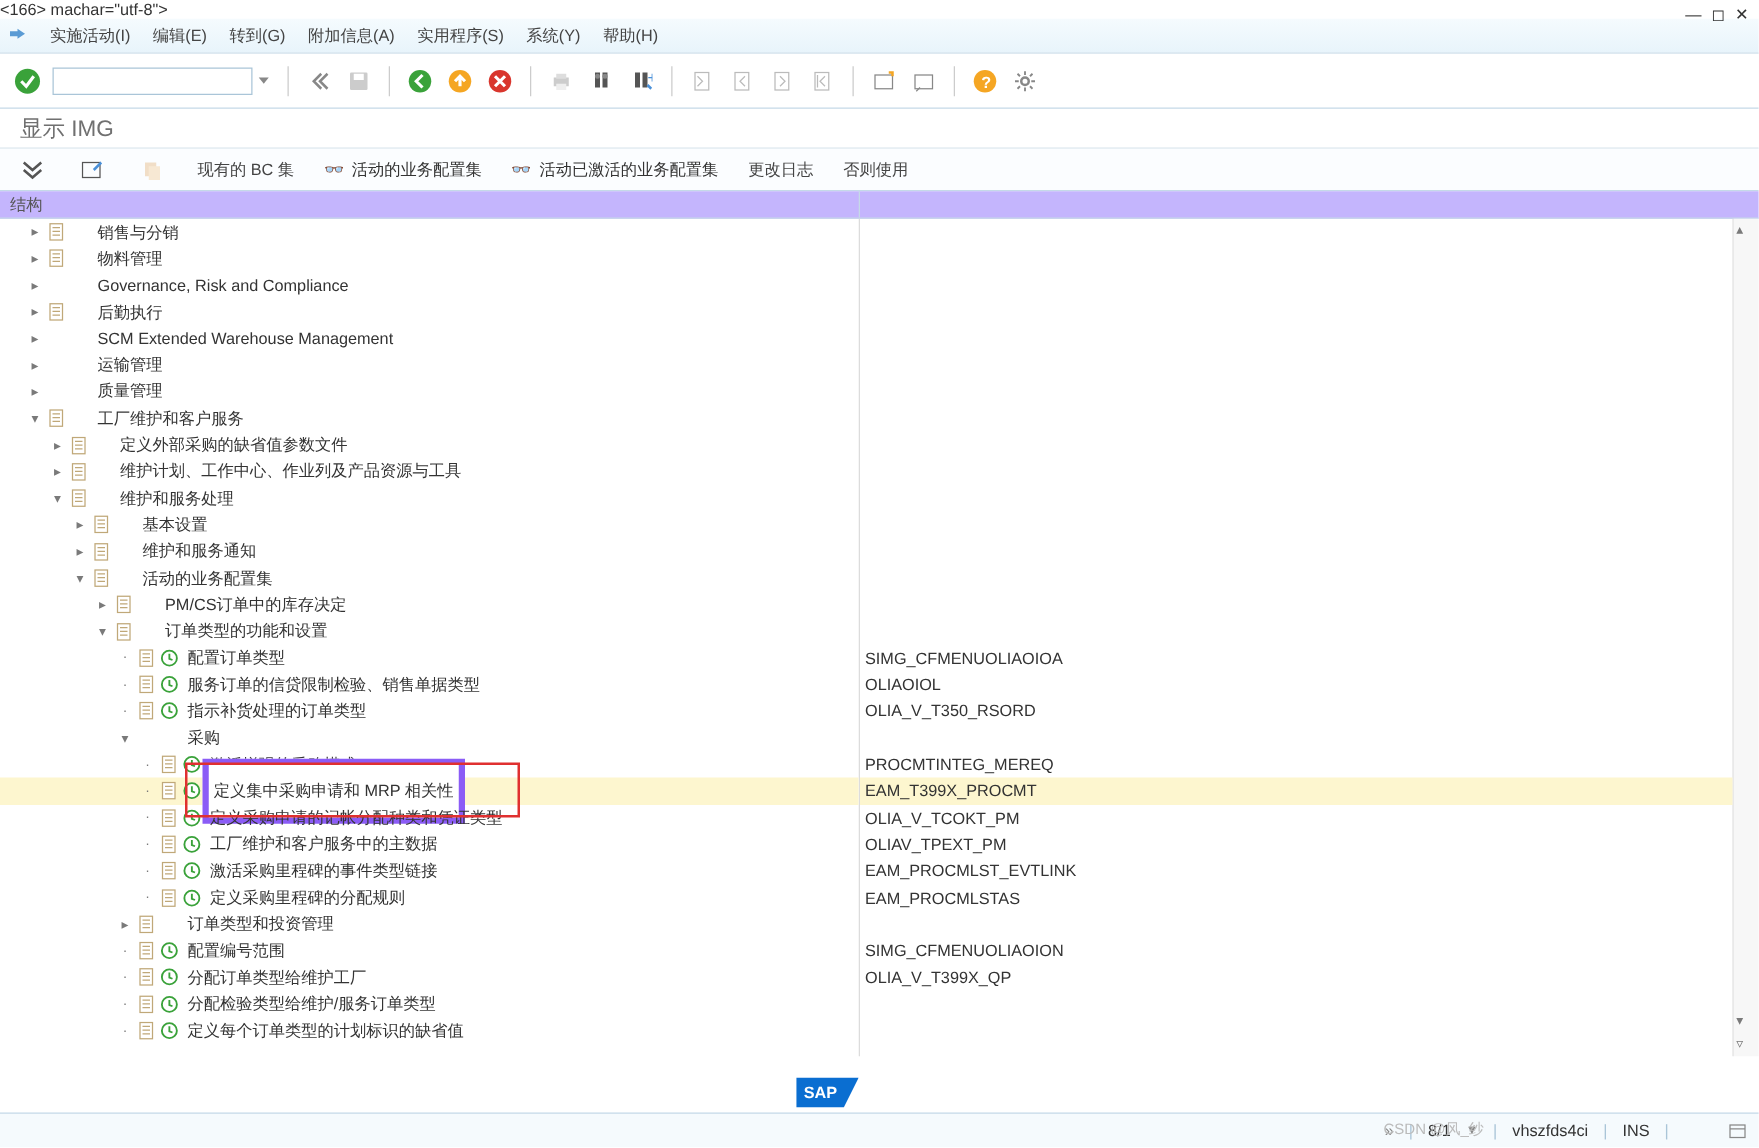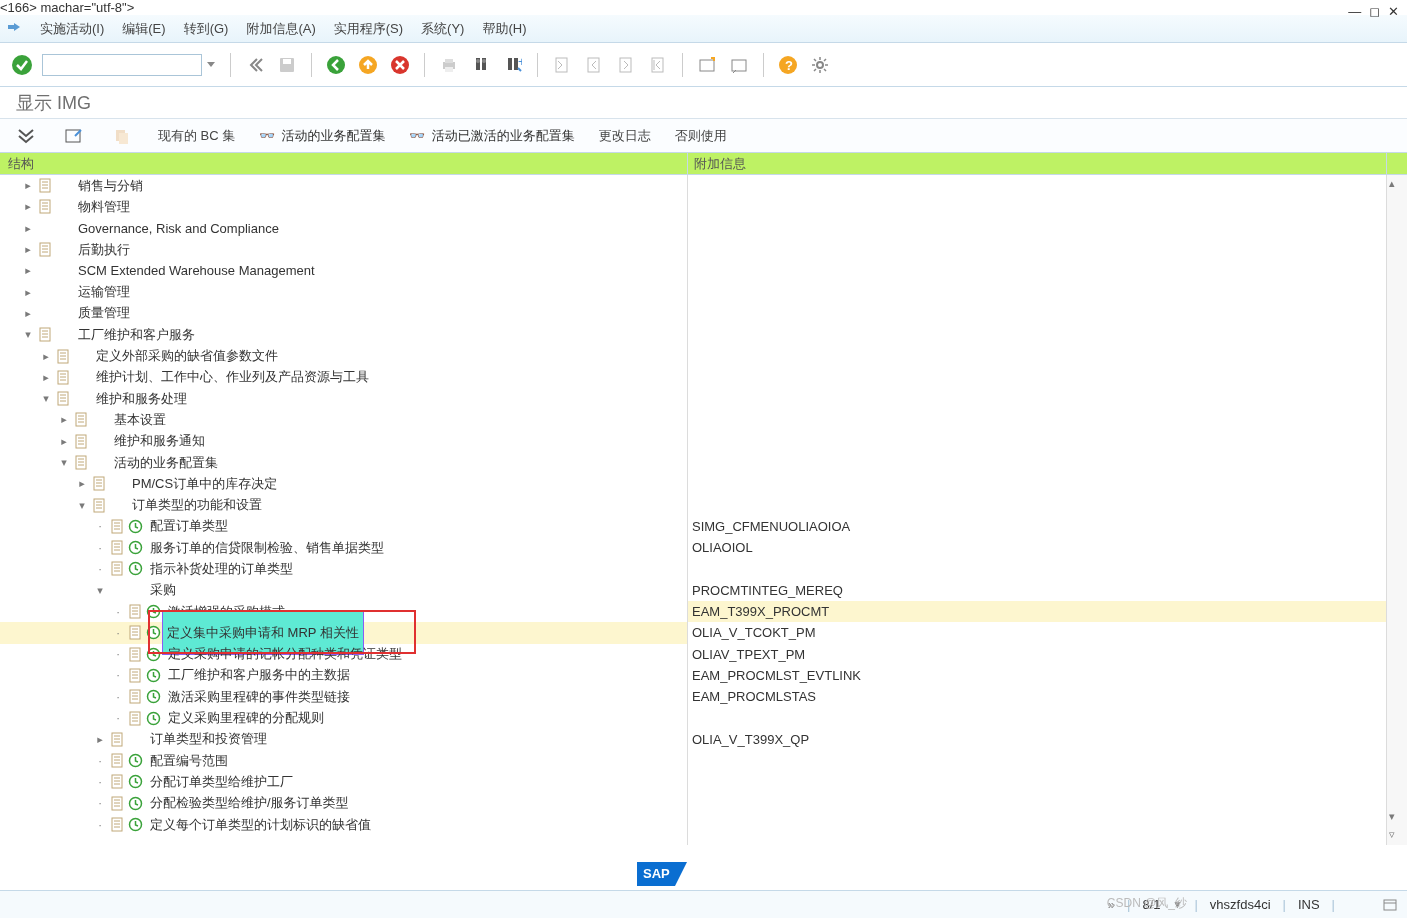--- a/index.html
+++ b/index.html
@@ -10,37 +10,37 @@
 .menubar .menu-item{color:#444;cursor:default}
 .win-controls{position:absolute;right:8px;top:4px;display:flex;gap:8px;color:#6b8fa8}
 .toolbar{height:44px;border-bottom:1px solid #c5d9e8;display:flex;align-items:center;padding:0 10px;gap:8px;background:#fff}
 .tb-btn{width:24px;height:24px;display:flex;align-items:center;justify-content:center;cursor:pointer}
 .tb-sep{width:1px;height:24px;background:#ccc;margin:0 4px}
 .cmd-input{width:160px;height:22px;border:1px solid #aac5d8;background:#fff}
 .subtitle{height:32px;display:flex;align-items:center;padding:0 16px;font-size:18px;color:#707070;border-bottom:1px solid #d8e3ec}
 .subtoolbar{height:34px;border-bottom:1px solid #c5d9e8;display:flex;align-items:center;padding:0 14px;gap:24px;background:#fbfdff}
 .subtoolbar .stb-btn{display:flex;align-items:center;gap:6px;color:#888;cursor:pointer}
 .subtoolbar .stb-btn.dark{color:#444}
-.grid-header{height:22px;display:flex;background:#bef264;border-bottom:1px solid #c5d9e8}
+.grid-header{height:22px;display:flex;background:#c4b5fd;border-bottom:1px solid #c5d9e8}
 .grid-header .col-struct{width:688px;border-right:1px solid #c5d9e8;padding-left:8px;display:flex;align-items:center;color:#555}
 .grid-header .col-info{flex:1;padding-left:6px;display:flex;align-items:center;color:#555;border-right:1px solid #c5d9e8}
 .grid-header .col-sb{width:20px}
 .tree-area{height:670px;display:flex}
 .tree-left{width:688px;overflow:hidden;border-right:1px solid #dcdcdc}
 .tree-right{flex:1;border-right:1px solid #dcdcdc}
 .sb-col{width:20px;background:#f7f7f7;position:relative}
 .sb-col .sb-arrow{position:absolute;left:2px;font-size:11px;color:#7a7a7a}
 .row{height:21.3px;display:flex;align-items:center;white-space:nowrap}
 .row .indent{display:inline-block}
 .row .exp{width:16px;text-align:center;color:#7a7a7a;cursor:pointer;font-size:11px}
 .row .doc-icon{width:18px;display:inline-flex;justify-content:center}
 .row .clock-icon{width:18px;display:inline-flex;justify-content:center}
 .row .label{padding-left:6px}
 .row.hl{background:#fdf6cf}
-.row.hl .label{background:#5eead4;border:1px solid #8b5cf6;padding:12px 4px}
+.row.hl .label{background:#ffffff;border:5px solid #8b5cf6;padding:12px 4px}
 .red-box{position:absolute;border:2px solid #e03030;pointer-events:none}
 .statusbar{position:absolute;bottom:0;left:0;right:0;height:28px;border-top:1px solid #c5d9e8;background:#f5fafd;display:flex;align-items:center;justify-content:space-between;padding:0 10px}
 .statusbar .right{display:flex;align-items:center;gap:12px;color:#555}
 .statusbar .sep{color:#aac5d8}
 .sap-logo{position:absolute;bottom:32px;right:720px}
 .watermark{position:absolute;bottom:6px;right:220px;color:#bbb;font-size:12px}
 svg{display:block}
 </style>
 
 
@@ -220,21 +220,20 @@
       <span>👓</span>
       <span>活动已激活的业务配置集</span>
     </span>
   <span class="stb-btn dark">更改日志</span>
   <span class="stb-btn dark">否则使用</span>
 </div>
 
 
 <div class="grid-header">
   <div class="col-struct">结构</div>
-  <div class="col-info">附加信息</div>
   <div class="col-sb"></div>
 </div>
 
 
 <div class="tree-area">
   <div class="tree-left" id="tree-left">
       <div class="row">
         <span class="indent" style="width:20px"></span>
         <span class="exp">▸</span>
         <span class="doc-icon">
@@ -696,20 +695,23 @@
       <div class="row">
         <span style="padding-left:4px"></span>
       </div>
       <div class="row">
         <span style="padding-left:4px">SIMG_CFMENUOLIAOIOA</span>
       </div>
       <div class="row">
         <span style="padding-left:4px">OLIAOIOL</span>
       </div>
       <div class="row">
+        <span style="padding-left:4px">OLIA_V_T350_RSORD</span>
+      </div>
+      <div class="row">
         <span style="padding-left:4px"></span>
       </div>
       <div class="row">
         <span style="padding-left:4px">PROCMTINTEG_MEREQ</span>
       </div>
       <div class="row hl">
         <span style="padding-left:4px">EAM_T399X_PROCMT</span>
       </div>
       <div class="row">
         <span style="padding-left:4px">OLIA_V_TCOKT_PM</span>
@@ -718,20 +720,23 @@
         <span style="padding-left:4px">OLIAV_TPEXT_PM</span>
       </div>
       <div class="row">
         <span style="padding-left:4px">EAM_PROCMLST_EVTLINK</span>
       </div>
       <div class="row">
         <span style="padding-left:4px">EAM_PROCMLSTAS</span>
       </div>
       <div class="row">
         <span style="padding-left:4px"></span>
+      </div>
+      <div class="row">
+        <span style="padding-left:4px">SIMG_CFMENUOLIAOION</span>
       </div>
       <div class="row">
         <span style="padding-left:4px">OLIA_V_T399X_QP</span>
       </div>
     </div>
   <div class="sb-col">
     <span class="sb-arrow" style="top:2px">▴</span>
     <span class="sb-arrow" style="bottom:22px">▾</span>
     <span class="sb-arrow" style="bottom:4px">▿</span>
   </div>

